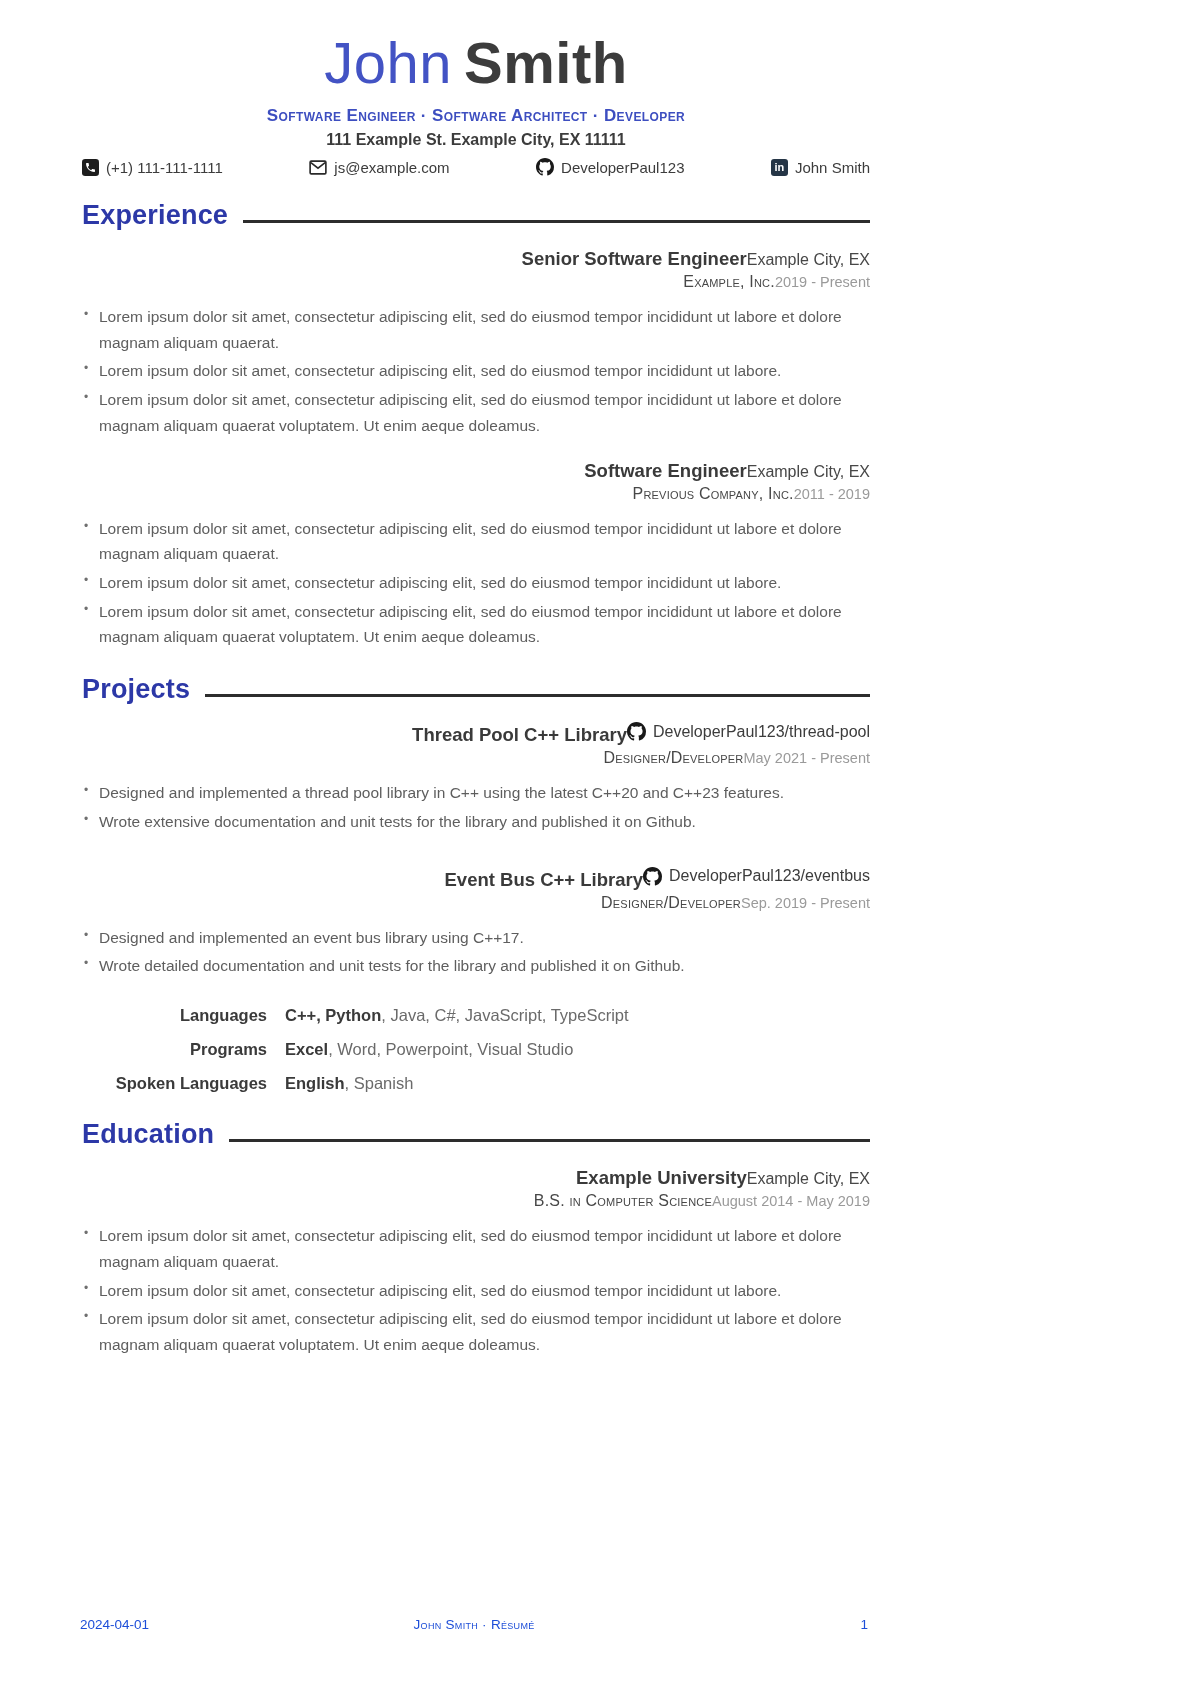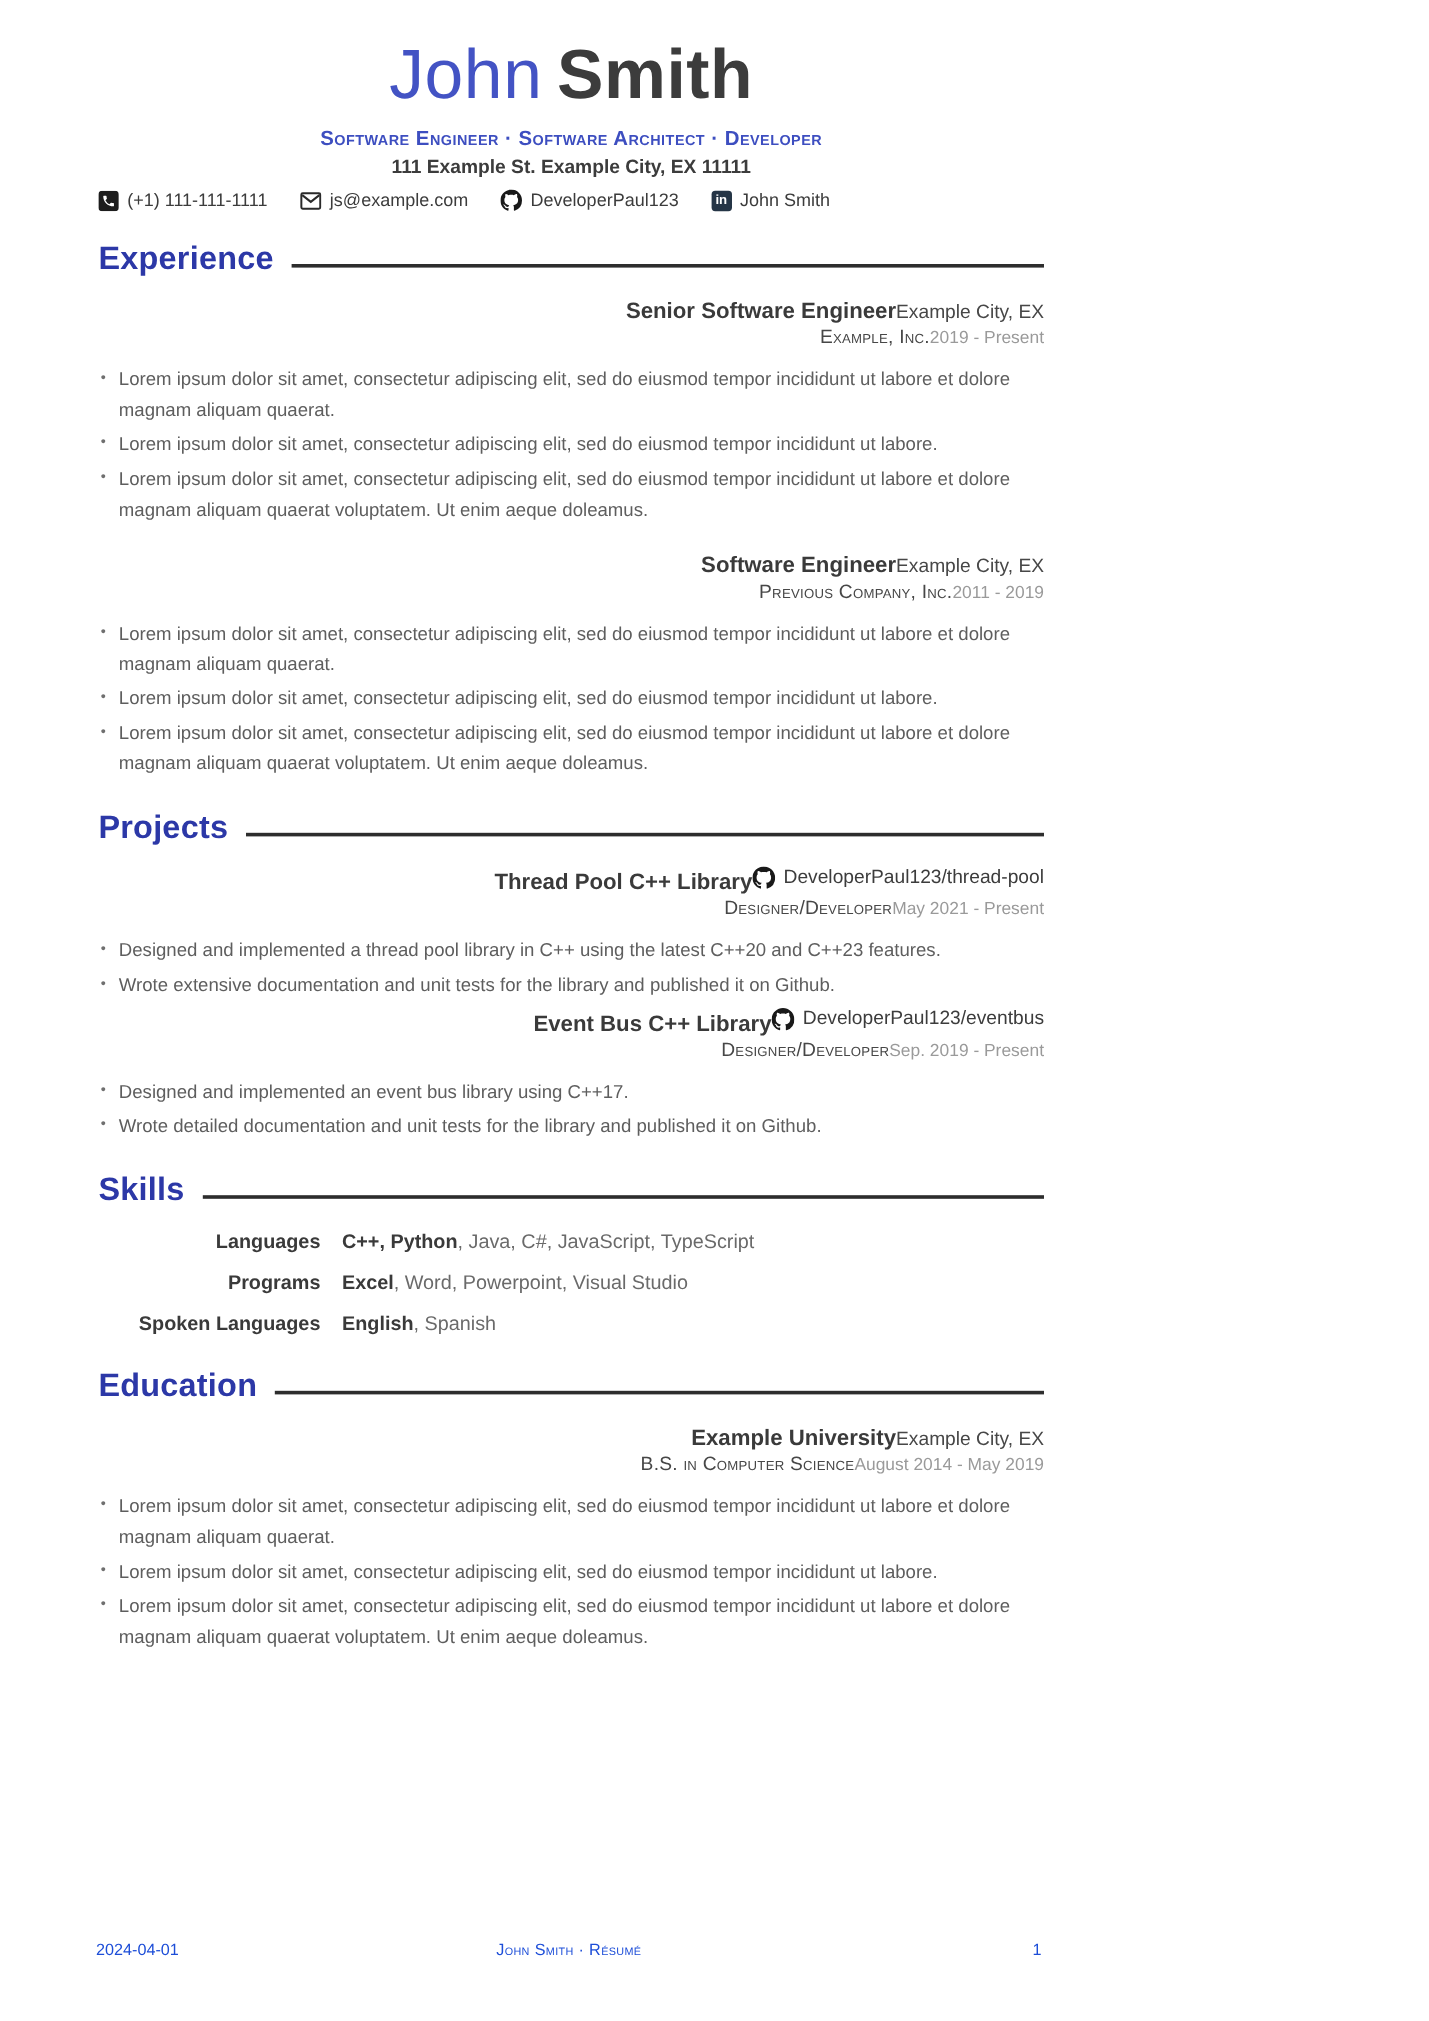--- a/index.html
+++ b/index.html
@@ -9,21 +9,21 @@
   .content { padding:30px 84px 0 82px; }
 
   
   .hdr { text-align:center; }
   .name { font-size:58px; line-height:66px; font-weight:400; letter-spacing:0.5px; }
   .name .first { color:#4353c4; font-weight:300; }
   .name .last  { color:#3c3c3c; font-weight:700; margin-left:12px; }
   .tagline { margin-top:10px; font-size:17px; font-weight:600; color:#3d4ec0;
              font-variant:small-caps; letter-spacing:0.4px; }
   .address { margin-top:5px; font-size:16px; font-weight:700; color:#3c3c3c; }
-  .contact-row { margin-top:9px; display:flex; justify-content:flex-start; align-items:center; gap:27px;
+  .contact-row { margin-top:9px; display:flex; justify-content:space-between; align-items:center; gap:27px;
                  font-size:15px; color:#3c3c3c; }
   .contact { display:inline-flex; align-items:center; gap:7px; }
   .contact svg { display:block; }
   .li-badge { width:17px; height:17px; background:#253546; border-radius:3px; color:#fff;
               display:inline-flex; align-items:center; justify-content:center;
               font-size:11px; font-weight:700; line-height:1; }
   .li-badge::before { content:"in"; }
 
   
   .sec { margin-top:24px; }
@@ -156,21 +156,21 @@
         <div class="entry-row">
           <div class="entry-org">Designer/Developer</div>
           <div class="entry-dates">May 2021 - Present</div>
         </div>
         <ul class="bullets">
           <li>Designed and implemented a thread pool library in C++ using the latest C++20 and C++23 features.</li>
           <li>Wrote extensive documentation and unit tests for the library and published it on Github.</li>
         </ul>
       </div>
 
-      <div class="entry" style="margin-top:5px;">
+      <div class="entry" style="margin-top:32px;">
         <div class="entry-row">
           <div class="entry-title">Event Bus C++ Library</div>
           <span class="repo-link">
             <svg width="19" height="19" viewBox="0 0 16 16">
                 <path fill="#191919" fill-rule="evenodd" d="M8 0C3.58 0 0 3.58 0 8c0 3.54 2.29 6.53 5.47 7.59.4.07.55-.17.55-.38 0-.19-.01-.82-.01-1.49-2.01.37-2.53-.49-2.69-.94-.09-.23-.48-.94-.82-1.13-.28-.15-.68-.52-.01-.53.63-.01 1.08.58 1.23.82.72 1.21 1.87.87 2.33.66.07-.52.28-.87.51-1.07-1.78-.2-3.64-.89-3.64-3.95 0-.87.31-1.59.82-2.15-.08-.2-.36-1.02.08-2.12 0 0 .67-.21 2.2.82.64-.18 1.32-.27 2-.27s1.36.09 2 .27c1.53-1.04 2.2-.82 2.2-.82.44 1.1.16 1.92.08 2.12.51.56.82 1.27.82 2.15 0 3.07-1.87 3.75-3.65 3.95.29.25.54.73.54 1.48 0 1.07-.01 1.93-.01 2.2 0 .21.15.46.55.38A8.013 8.013 0 0016 8c0-4.42-3.58-8-8-8z"></path>
               </svg>
             <span>DeveloperPaul123/eventbus</span>
           </span>
         </div>
         <div class="entry-row">
@@ -178,24 +178,20 @@
           <div class="entry-dates">Sep. 2019 - Present</div>
         </div>
         <ul class="bullets">
           <li>Designed and implemented an event bus library using C++17.</li>
           <li>Wrote detailed documentation and unit tests for the library and published it on Github.</li>
         </ul>
       </div>
     </section>
 
     <section class="sec">
-      <div class="sec-head">
-        <h2 class="sec-title">Skills</h2>
-        <div class="sec-rule"></div>
-      </div>
       <div class="skill-rows">
         <div class="skill-row">
           <div class="skill-label">Languages</div>
           <div class="skill-value"><span class="strong">C++, Python</span><span>, Java, C#, JavaScript, TypeScript</span></div>
         </div>
         <div class="skill-row">
           <div class="skill-label">Programs</div>
           <div class="skill-value"><span class="strong">Excel</span><span>, Word, Powerpoint, Visual Studio</span></div>
         </div>
         <div class="skill-row">

